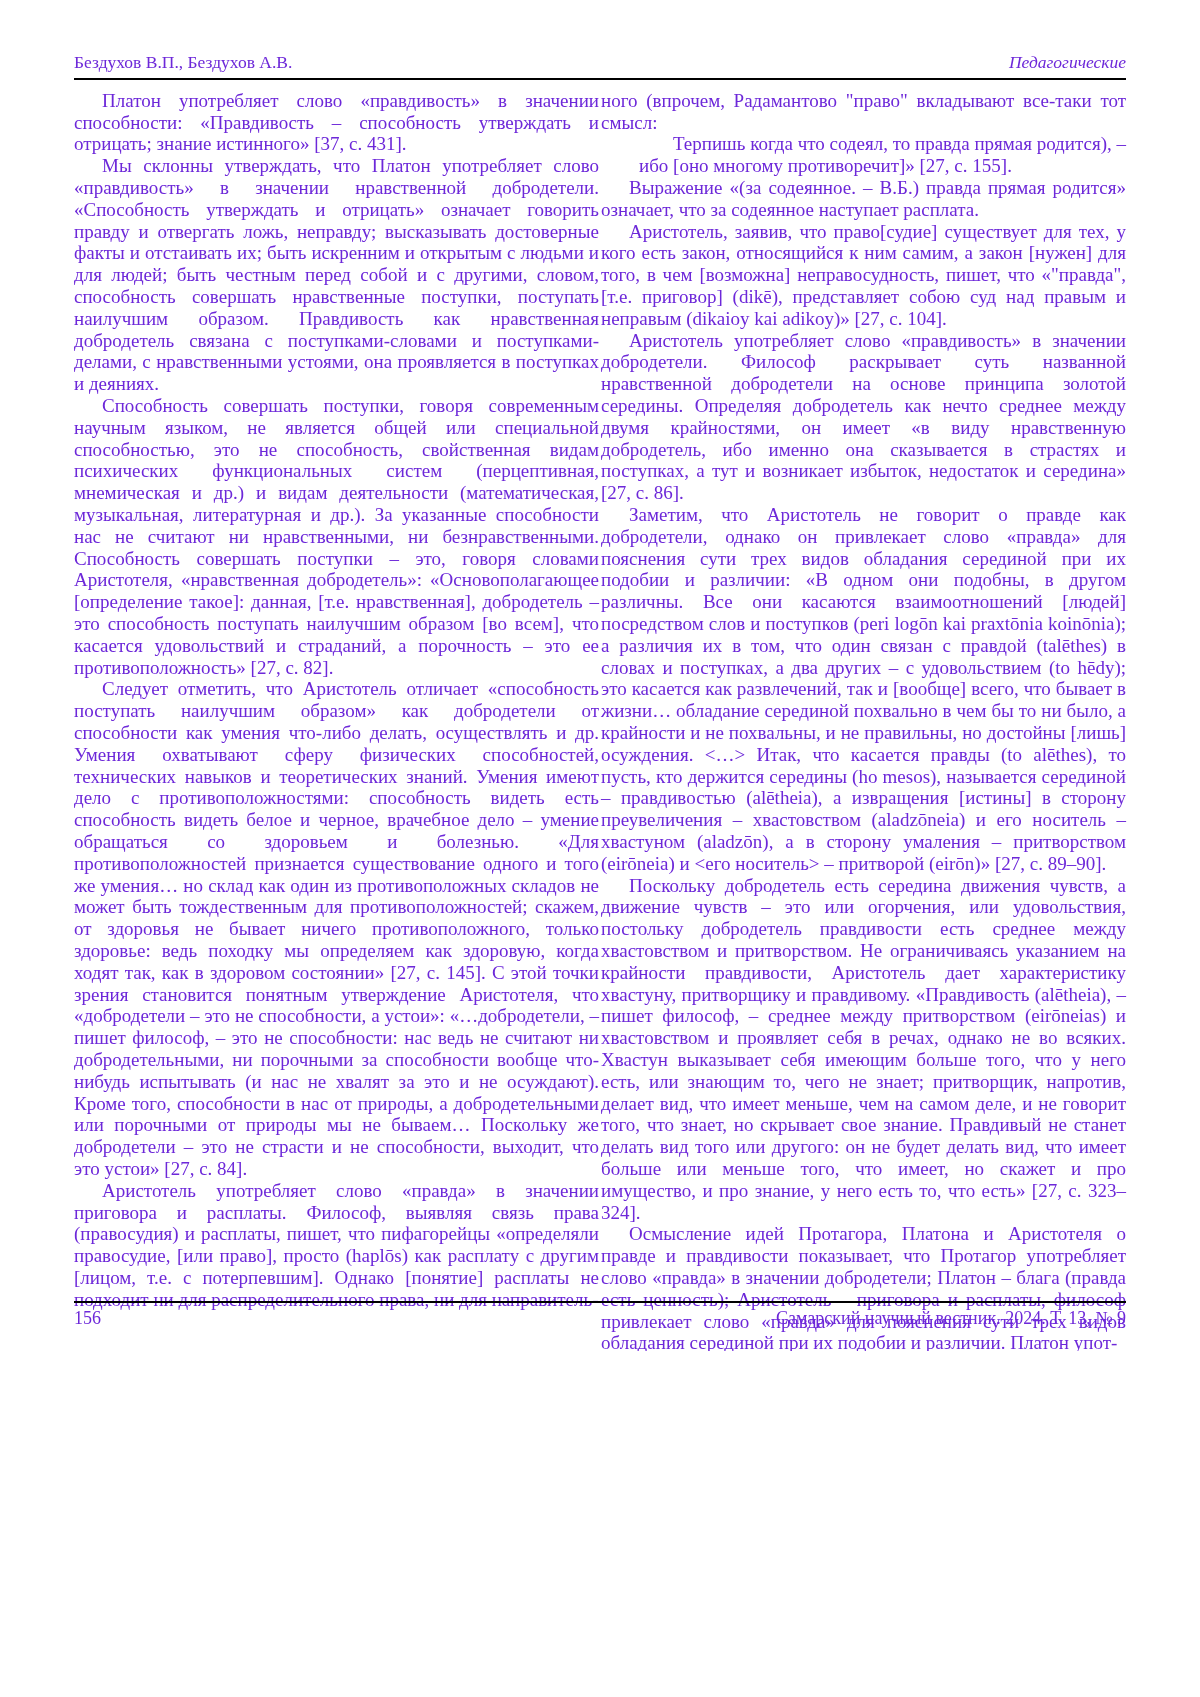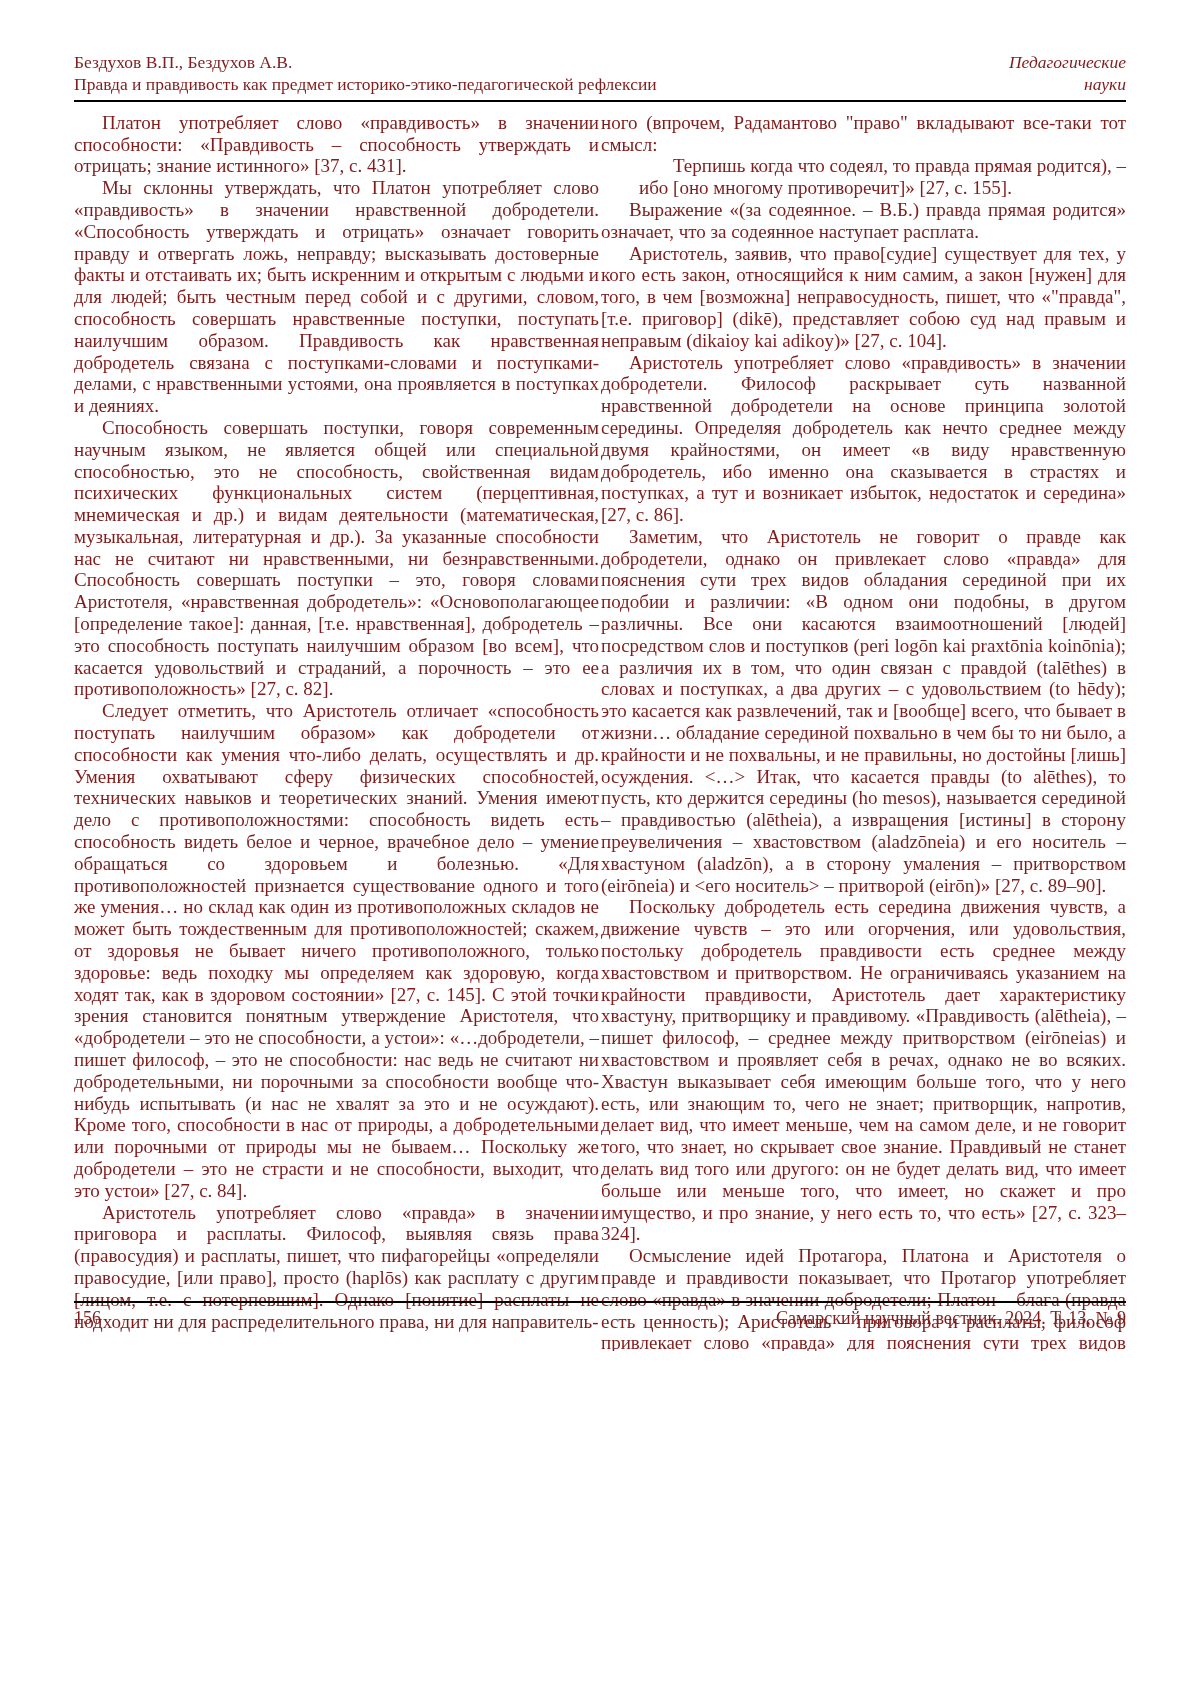--- a/index.html
+++ b/index.html
@@ -4,21 +4,21 @@
 <style>
   html,body{margin:0;padding:0;background:#ffffff;}
   .page{
     position:relative;
     width:1200px;height:1351px;
     margin:0 auto;
     background:#ffffff;
     box-sizing:border-box;
     padding:52px 74px 0 74px;
     font-family:"Liberation Serif","DejaVu Serif",serif;
-    color:#7f1d1d;
+    color:#6d28d9;
     overflow:hidden;
   }
   .header{font-size:17.5px;line-height:1.25;}
   .header-row{display:flex;justify-content:space-between;align-items:baseline;}
   .header-right{font-style:italic;}
   .header-rule{border:none;border-top:2.4px solid #000;margin:4px 0 10px 0;}
   .columns{
     display:flex;
     gap:2px;
     font-size:19px;
@@ -41,24 +41,20 @@
 </head>
 <body>
 
 <div class="page">
 
   <div class="header">
     <div class="header-row">
       <span>Бездухов В.П., Бездухов А.В.</span>
       <span class="header-right">Педагогические</span>
     </div>
-    <div class="header-row">
-      <span>Правда и правдивость как предмет историко-этико-педагогической рефлексии</span>
-      <span class="header-right">науки</span>
-    </div>
     <hr class="header-rule">
   </div>
 
   <div class="columns">
     <div class="col">
         <p class="para indent">Платон употребляет слово «правдивость» в значении способности: «Правдивость – способность утверждать и отрицать; знание истинного» [37, с. 431].</p>
         <p class="para indent">Мы склонны утверждать, что Платон употребляет слово «правдивость» в значении нравственной добродетели. «Способность утверждать и отрицать» означает говорить правду и отвергать ложь, неправду; высказывать достоверные факты и отстаивать их; быть искренним и открытым с людьми и для людей; быть честным перед собой и с другими, словом, способность совершать нравственные поступки, поступать наилучшим образом. Правдивость как нравственная добродетель связана с поступками-словами и поступками-делами, с нравственными устоями, она проявляется в поступках и деяниях.</p>
         <p class="para indent">Способность совершать поступки, говоря современным научным языком, не является общей или специальной способностью, это не способность, свойственная видам психических функциональных систем (перцептивная, мнемическая и др.) и видам деятельности (математическая, музыкальная, литературная и др.). За указанные способности нас не считают ни нравственными, ни безнравственными. Способность совершать поступки – это, говоря словами Аристотеля, «нравственная добродетель»: «Основополагающее [определение такое]: данная, [т.е. нравственная], добродетель – это способность поступать наилучшим образом [во всем], что касается удовольствий и страданий, а порочность – это ее противоположность» [27, с. 82].</p>
         <p class="para indent">Следует отметить, что Аристотель отличает «способность поступать наилучшим образом» как добродетели от способности как умения что-либо делать, осуществлять и др. Умения охватывают сферу физических способностей, технических навыков и теоретических знаний. Умения имеют дело с противоположностями: способность видеть есть способность видеть белое и черное, врачебное дело – умение обращаться со здоровьем и болезнью. «Для противоположностей признается существование одного и того же умения… но склад как один из противоположных складов не может быть тождественным для противоположностей; скажем, от здоровья не бывает ничего противоположного, только здоровье: ведь походку мы определяем как здоровую, когда ходят так, как в здоровом состоянии» [27, с. 145]. С этой точки зрения становится понятным утверждение Аристотеля, что «добродетели – это не способности, а устои»: «…добродетели, – пишет философ, – это не способности: нас ведь не считают ни добродетельными, ни порочными за способности вообще что-нибудь испытывать (и нас не хвалят за это и не осуждают). Кроме того, способности в нас от природы, а добродетельными или порочными от природы мы не бываем… Поскольку же добродетели – это не страсти и не способности, выходит, что это устои» [27, с. 84].</p>
         <p class="para indent">Аристотель употребляет слово «правда» в значении приговора и расплаты. Философ, выявляя связь права (правосудия) и расплаты, пишет, что пифагорейцы «определяли правосудие, [или право], просто (haplōs) как расплату с другим [лицом, т.е. с потерпевшим]. Однако [понятие] расплаты не подходит ни для распределительного права, ни для направитель-</p>

